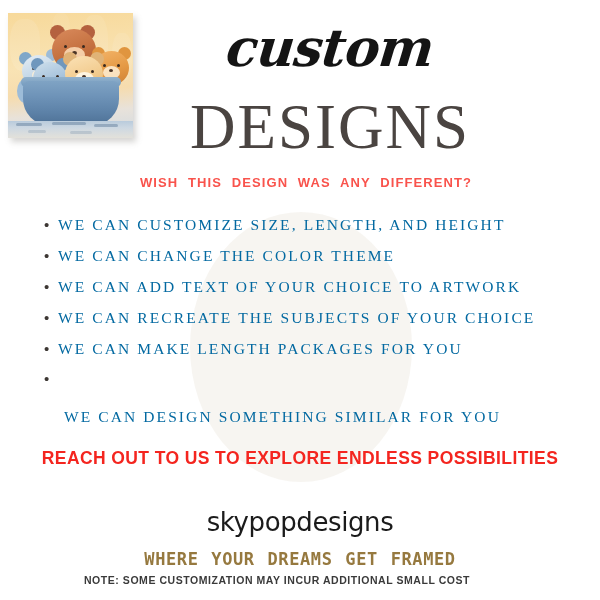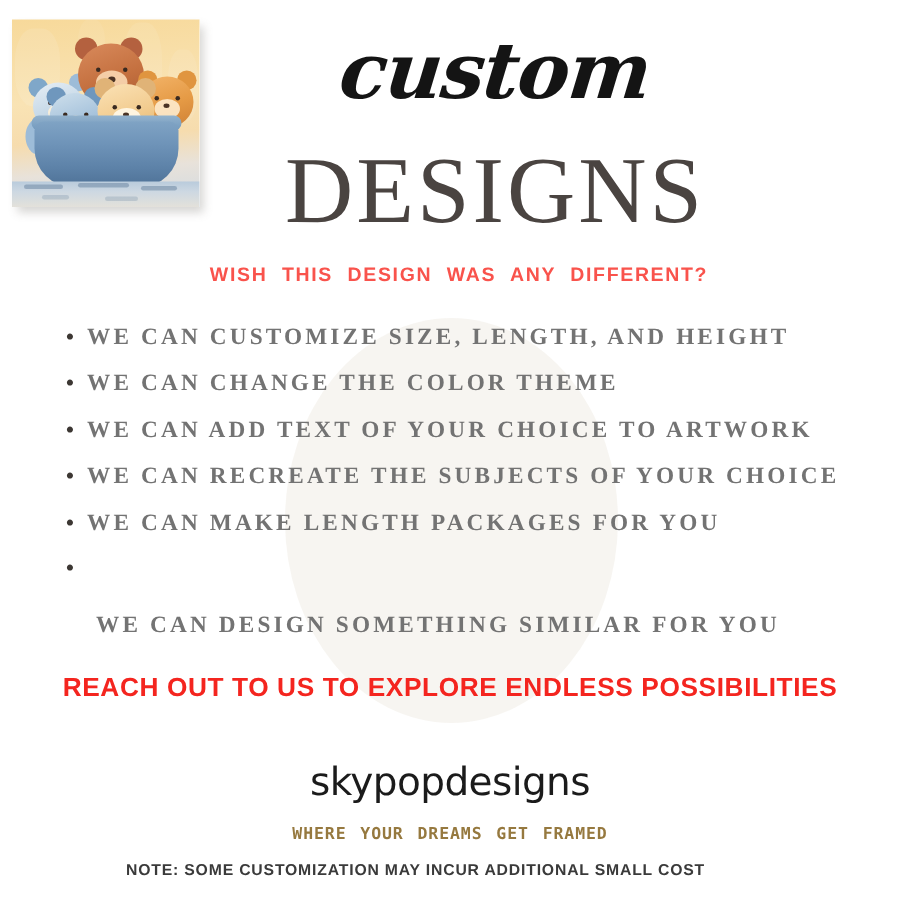--- a/index.html
+++ b/index.html
@@ -191,23 +191,23 @@
   }
   .bullet-dot {
     width: 14px;
     flex: 0 0 14px;
     font-size: 15px;
     line-height: 1;
     color: #3c3733;
   }
   .bullet-text {
     font-family: "Liberation Serif", serif;
-    font-weight: 700;
+    font-weight: 400;
     font-size: 15.5px;
-    color: #737373;
+    color: #0369a1;
     letter-spacing: 2.1px;
     white-space: nowrap;
   }
   .bullet-row.continuation .bullet-dot { visibility: hidden; }
   .bullet-row.continuation { height: 30px; align-items: center; }
   .bullet-row.continuation .bullet-text { padding-left: 6px; }
 
   
   #cta {
     position: absolute;
@@ -239,21 +239,21 @@
     z-index: 2;
   }
   #tagline {
     position: absolute;
     left: 0;
     top: 549px;
     width: 600px;
     text-align: center;
     font-family: "DejaVu Sans Mono", monospace;
     font-weight: 700;
-    font-size: 11px;
+    font-size: 17px;
     color: #96793f;
     letter-spacing: 0.6px;
     word-spacing: 2px;
     z-index: 2;
   }
   #note {
     position: absolute;
     left: 0;
     top: 574px;
     width: 554px;

